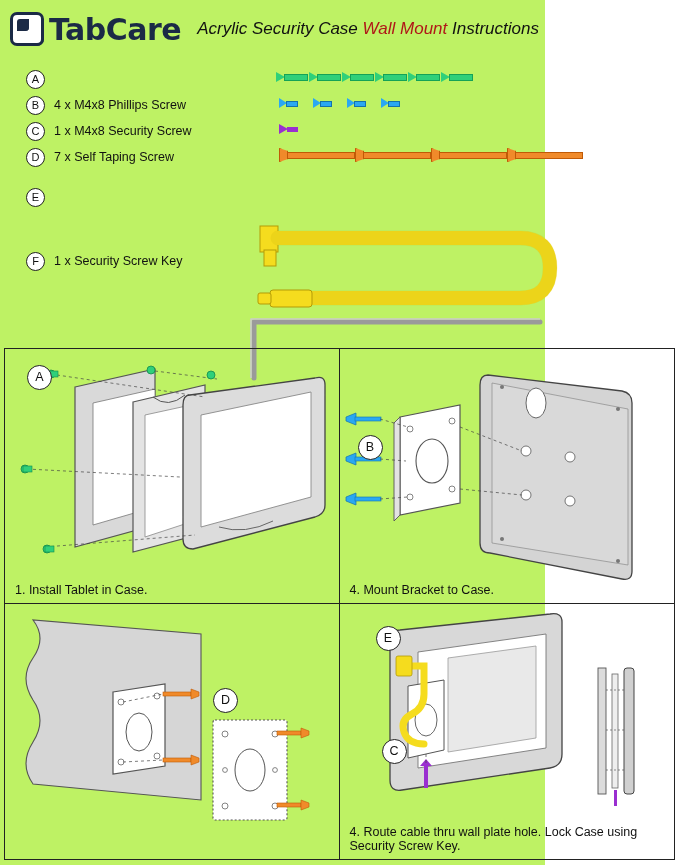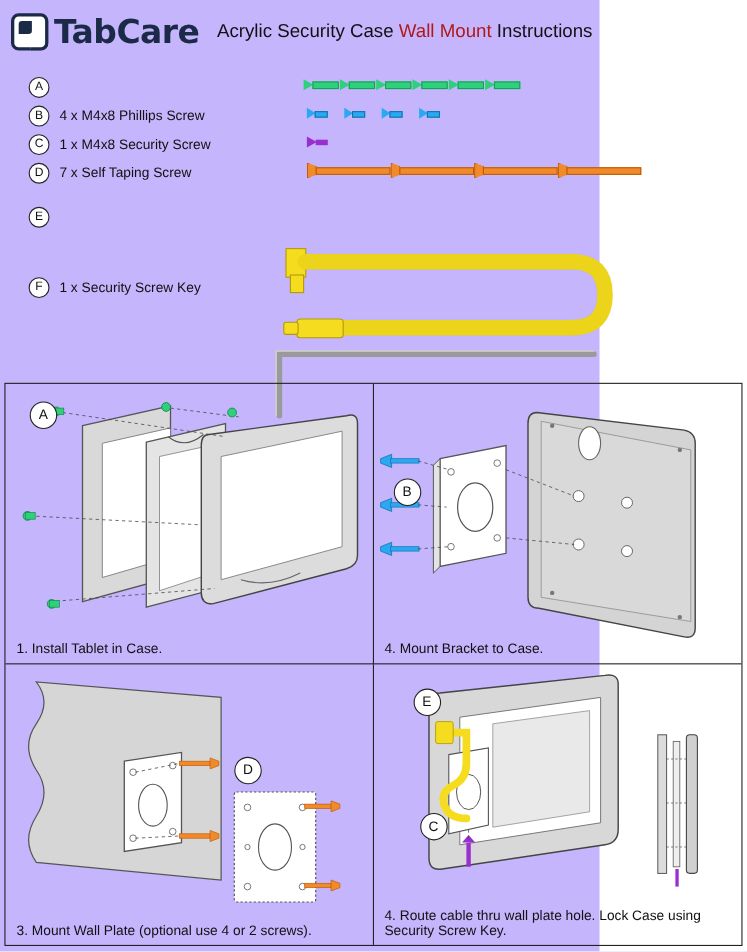--- a/index.html
+++ b/index.html
@@ -8,21 +8,21 @@
     width: 679px; height: 865px;
     background: #ffffff;
     font-family: "Liberation Sans", sans-serif;
     color: #111;
     overflow: hidden;
   }
   .page {
     position: relative;
     width: 545px;
     height: 865px;
-    background: #c4b5fd;
+    background: #bef264;
   }
 
   
   .header {
     position: relative;
     height: 52px;
     padding: 6px 10px 0 10px;
     display: flex;
     align-items: center;
   }
@@ -62,20 +62,21 @@
     font-weight: bold;
     letter-spacing: -0.5px;
     color: #1b2a46;
     font-family: "DejaVu Sans", sans-serif;
   }
   .title {
     font-size: 17px;
     margin-left: 16px;
     white-space: nowrap;
     color: #111;
+    font-style: italic;
   }
   .title .accent { color: #b01818; }
 
   
   .parts {
     position: relative;
     height: 290px;
     padding-left: 26px;
   }
   .part-row {
@@ -482,21 +483,20 @@
               <rect x="0" y="0" width="24" height="4" fill="#f08a2a" stroke="#c05a06" stroke-width="0.6"></rect>
               <polygon points="24,-3 32,0 32,4 24,7" fill="#f08a2a" stroke="#c05a06" stroke-width="0.6"></polygon>
             </g>
             <g transform="translate(64,83)">
               <rect x="0" y="0" width="24" height="4" fill="#f08a2a" stroke="#c05a06" stroke-width="0.6"></rect>
               <polygon points="24,-3 32,0 32,4 24,7" fill="#f08a2a" stroke="#c05a06" stroke-width="0.6"></polygon>
             </g>
           </g>
         </g>
       </svg>
-      <div class="panel-caption">3. Mount Wall Plate (optional use 4 or 2 screws).</div>
     </div>
 
     <div class="panel">
       <div class="step-circle" style="left:36px; top:22px;">E</div>
       <div class="step-circle" style="left:42px; top:135px;">C</div>
       <svg width="336" height="220" viewBox="0 0 336 220" style="position:absolute;left:0;top:4px;">
 
         <path d="M60 22 Q50 22 50 34 L50 172 Q50 184 62 182 L210 160 Q222 158 222 146 L222 14 Q222 4 210 6 Z" fill="#d8d8d8" stroke="#444" stroke-width="1.3"></path>
         <path d="M78 44 L206 26 L206 140 L78 160 Z" fill="#fff" stroke="#777" stroke-width="0.9"></path>
         <path d="M108 50 L196 38 L196 130 L108 144 Z" fill="#e9e9e9" stroke="#999" stroke-width="0.8"></path>

